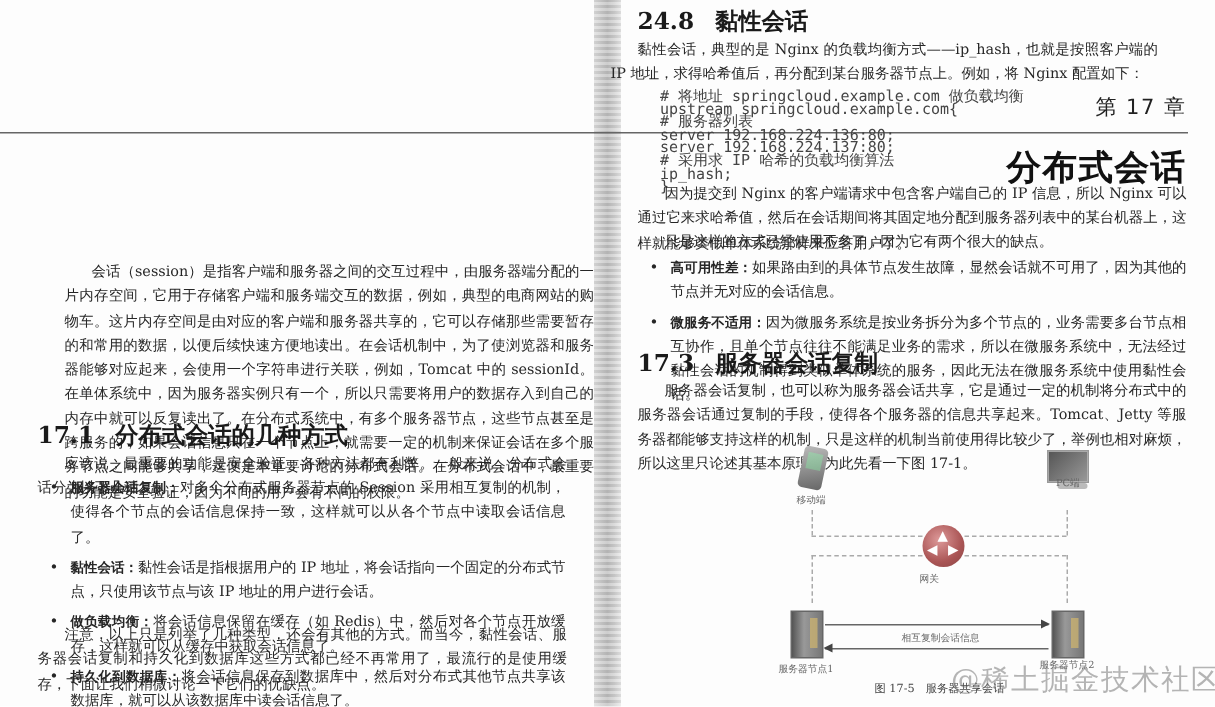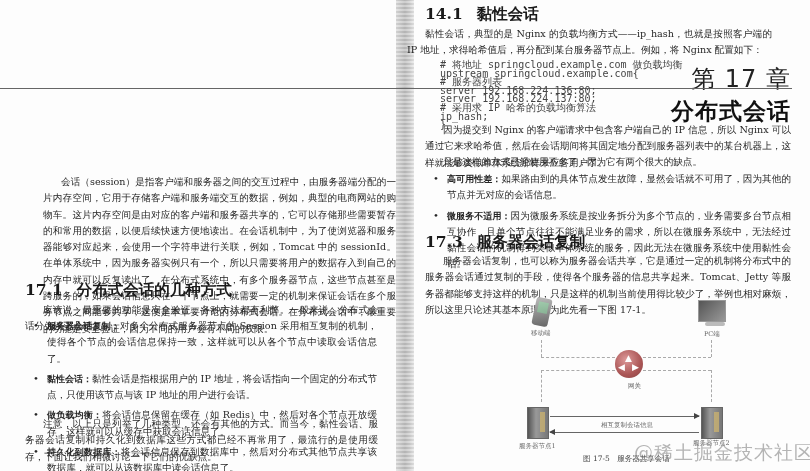--- a/index.html
+++ b/index.html
@@ -8,21 +8,21 @@
   .page{position:absolute;top:0;height:471px;background:#fdfdfd;}
   .page.left{left:0;width:398px;}
   .page.right{left:413px;width:397px;}
   .spine{position:absolute;left:396px;top:0;width:18px;height:471px;
          background:linear-gradient(90deg,#ddd 0%,#c9c9c9 30%,#bdbdbd 50%,#cfcfcf 75%,#e8e8e8 100%);}
   .spine::after{content:"";position:absolute;inset:0;
          background:repeating-linear-gradient(0deg,rgba(255,255,255,.25) 0 2px,rgba(0,0,0,.05) 2px 4px);}
 
   
   .chap-num{position:absolute;right:19px;top:63px;font-family:"DejaVu Sans","Liberation Sans",sans-serif;
-            font-size:24px;color:#222;letter-spacing:1px;}
+            font-size:14px;color:#222;letter-spacing:1px;}
   .chap-rule{position:absolute;left:0;right:18px;top:88px;height:1px;background:#666;}
   .chap-title{position:absolute;right:19px;top:96px;font-family:"DejaVu Sans","Liberation Sans",sans-serif;
               font-weight:bold;font-size:23px;color:#111;letter-spacing:1px;}
   .p{position:absolute;font-size:9.6px;line-height:16.3px;text-align:justify;color:#262626;}
   .p.intro{left:25px;top:156px;width:353px;text-indent:18px;}
   .h2{position:absolute;font-weight:bold;font-size:15.5px;color:#1a1a1a;}
   .h2 .num{margin-right:14px;}
   .h2.s1{left:25px;top:280px;}
   .p.s1-lead{left:25px;top:302px;width:353px;text-indent:18px;}
   ul.bl{position:absolute;margin:0;padding:0;list-style:none;}
@@ -84,21 +84,21 @@
 
 <ul class="bl s1-list">
   <li><b>服务器会话复制：</b><span>对多个分布式服务器节点的 Session 采用相互复制的机制，使得各个节点的会话信息保持一致，这样就可以从各个节点中读取会话信息了。</span></li>
   <li><b>黏性会话：</b><span>黏性会话是指根据用户的 IP 地址，将会话指向一个固定的分布式节点，只使用该节点与该 IP 地址的用户进行会话。</span></li>
   <li><b>做负载均衡：</b><span>将会话信息保留在缓存（如 Redis）中，然后对各个节点开放缓存，这样就可以从缓存中获取会话信息了。</span></li>
   <li><b>持久化到数据库：</b><span>将会话信息保存到数据库中，然后对分布式其他节点共享该数据库，就可以从该数据库中读会话信息了。</span></li>
 </ul>
 <p class="p s1-note" style="margin:0">注意，以上只是列举了几种类型，还会有其他的方式。而当今，黏性会话、服务器会话复制和持久化到数据库这些方式都已经不再常用了，最流行的是使用缓存，下面让我们稍微讨论一下它们的优缺点。</p>
 
 <div class="h2 s2">
-  <span class="num">14.1</span><span>黏性会话</span>
+  <span class="num">24.8</span><span>黏性会话</span>
 </div>
 <p class="p s2-p1" style="margin:0">黏性会话，典型的是 Nginx 的负载均衡方式——ip_hash，也就是按照客户端的 IP 地址，求得哈希值后，再分配到某台服务器节点上。例如，将 Nginx 配置如下：</p>
 <pre class="code"># 将地址 springcloud.example.com 做负载均衡
 upstream springcloud.example.com{
 # 服务器列表
 server 192.168.224.136:80;
 server 192.168.224.137:80;
 # 采用求 IP 哈希的负载均衡算法
 ip_hash;
 }</pre>
@@ -112,33 +112,33 @@
 <div class="h2 s3">
   <span class="num">17.3</span><span>服务器会话复制</span>
 </div>
 <p class="p s3-p1" style="margin:0">服务器会话复制，也可以称为服务器会话共享，它是通过一定的机制将分布式中的服务器会话通过复制的手段，使得各个服务器的信息共享起来。Tomcat、Jetty 等服务器都能够支持这样的机制，只是这样的机制当前使用得比较少了，举例也相对麻烦，所以这里只论述其基本原理。为此先看一下图 17-1。</p>
 
 <div class="fig">
   <div class="phone"></div>
   <div class="fig-label" style="left:26px;top:31px">移动端</div>
   <div class="pc"></div>
   <div class="pc-base"></div>
-  <div class="fig-label" style="left:199px;top:32px">PC端</div>
+  <div class="fig-label" style="left:199px;top:20px">PC端</div>
 
   <div class="dash" style="left:36px;top:42px;height:17px;border-left-width:1px"></div>
   <div class="dash" style="left:36px;top:59px;width:74px;border-top-width:1px"></div>
   <div class="dash" style="left:206px;top:42px;height:17px;border-left-width:1px"></div>
   <div class="dash" style="left:138px;top:59px;width:68px;border-top-width:1px"></div>
 
   <div class="router">
     <span style="left:10px;top:4px">▲</span>
       <span style="left:3px;top:13px">◀</span>
       <span style="left:17px;top:13px">▶</span>
   </div>
-  <div class="fig-label" style="left:123px;top:84px">网关</div>
+  <div class="fig-label" style="left:108px;top:84px">网关</div>
 
   <div class="dash" style="left:36px;top:72px;width:74px;border-top-width:1px"></div>
   <div class="dash" style="left:36px;top:72px;height:32px;border-left-width:1px"></div>
   <div class="dash" style="left:138px;top:72px;width:68px;border-top-width:1px"></div>
   <div class="dash" style="left:206px;top:72px;height:32px;border-left-width:1px"></div>
 
   <div class="server" style="left:22px;top:109px"></div>
   <div class="fig-label" style="left:14px;top:144px">服务器节点1</div>
   <div class="server" style="left:196px;top:109px"></div>
   <div class="fig-label" style="left:188px;top:141px">服务器节点2</div>

